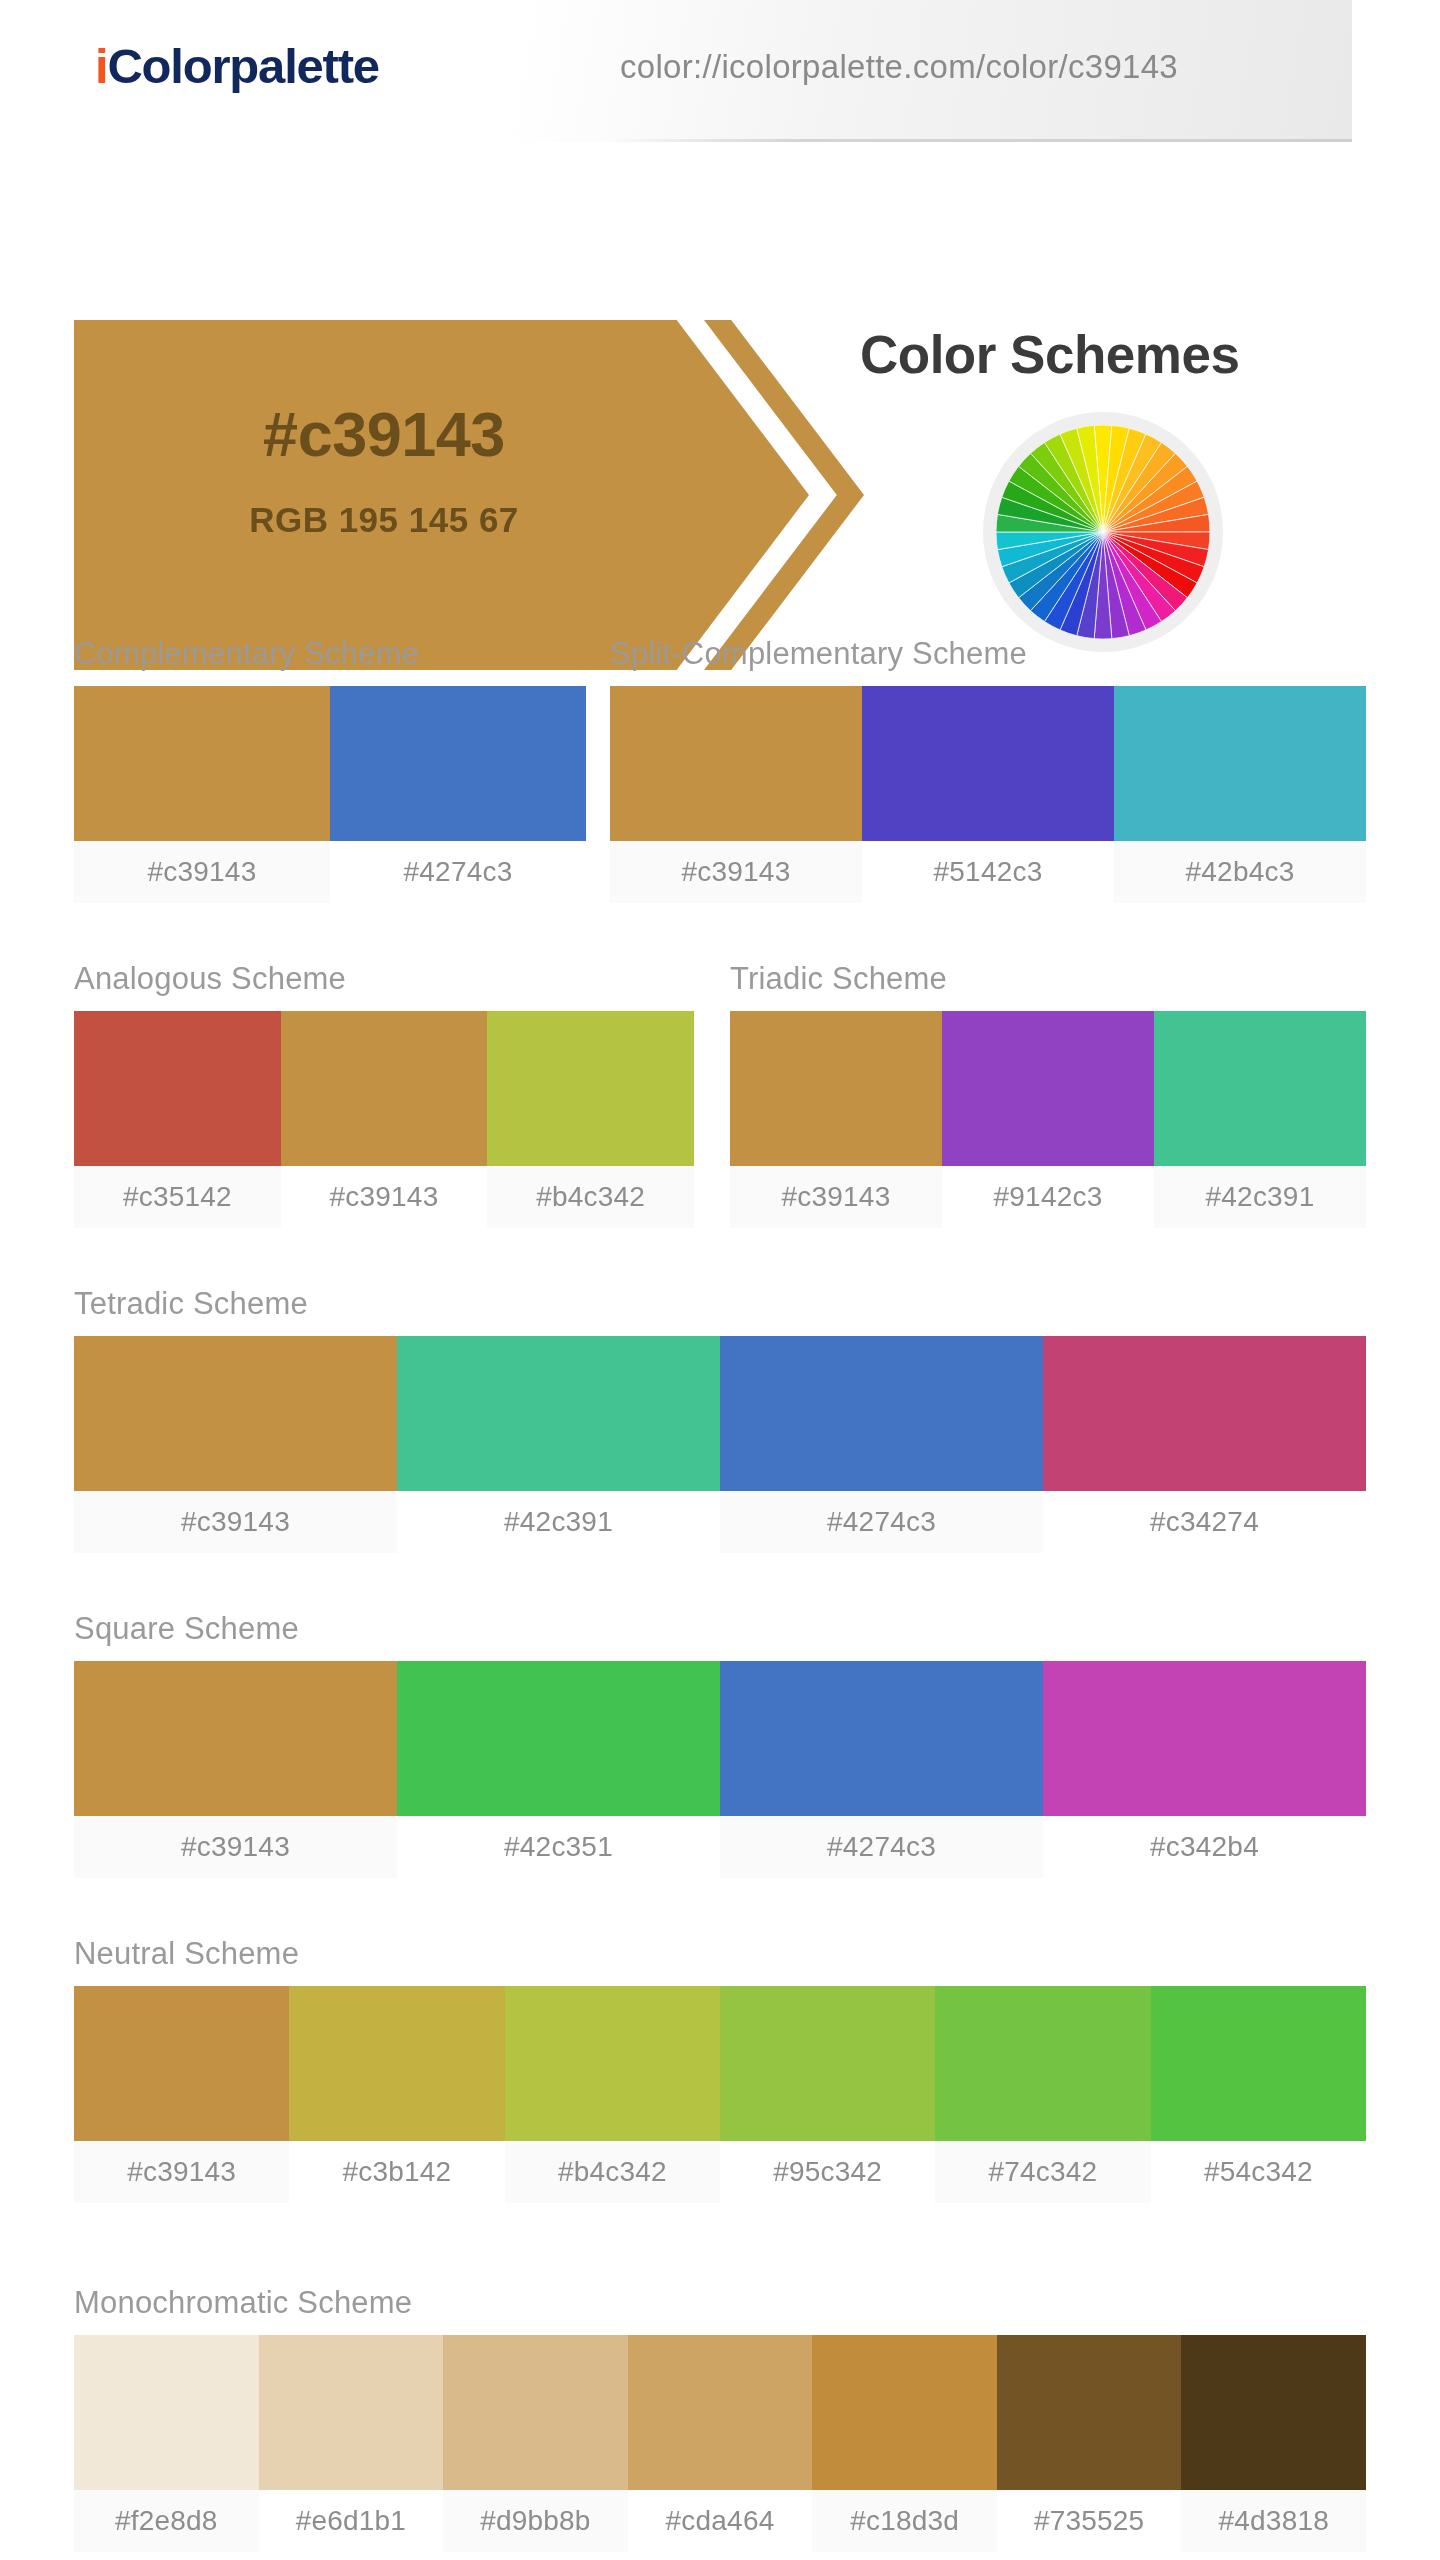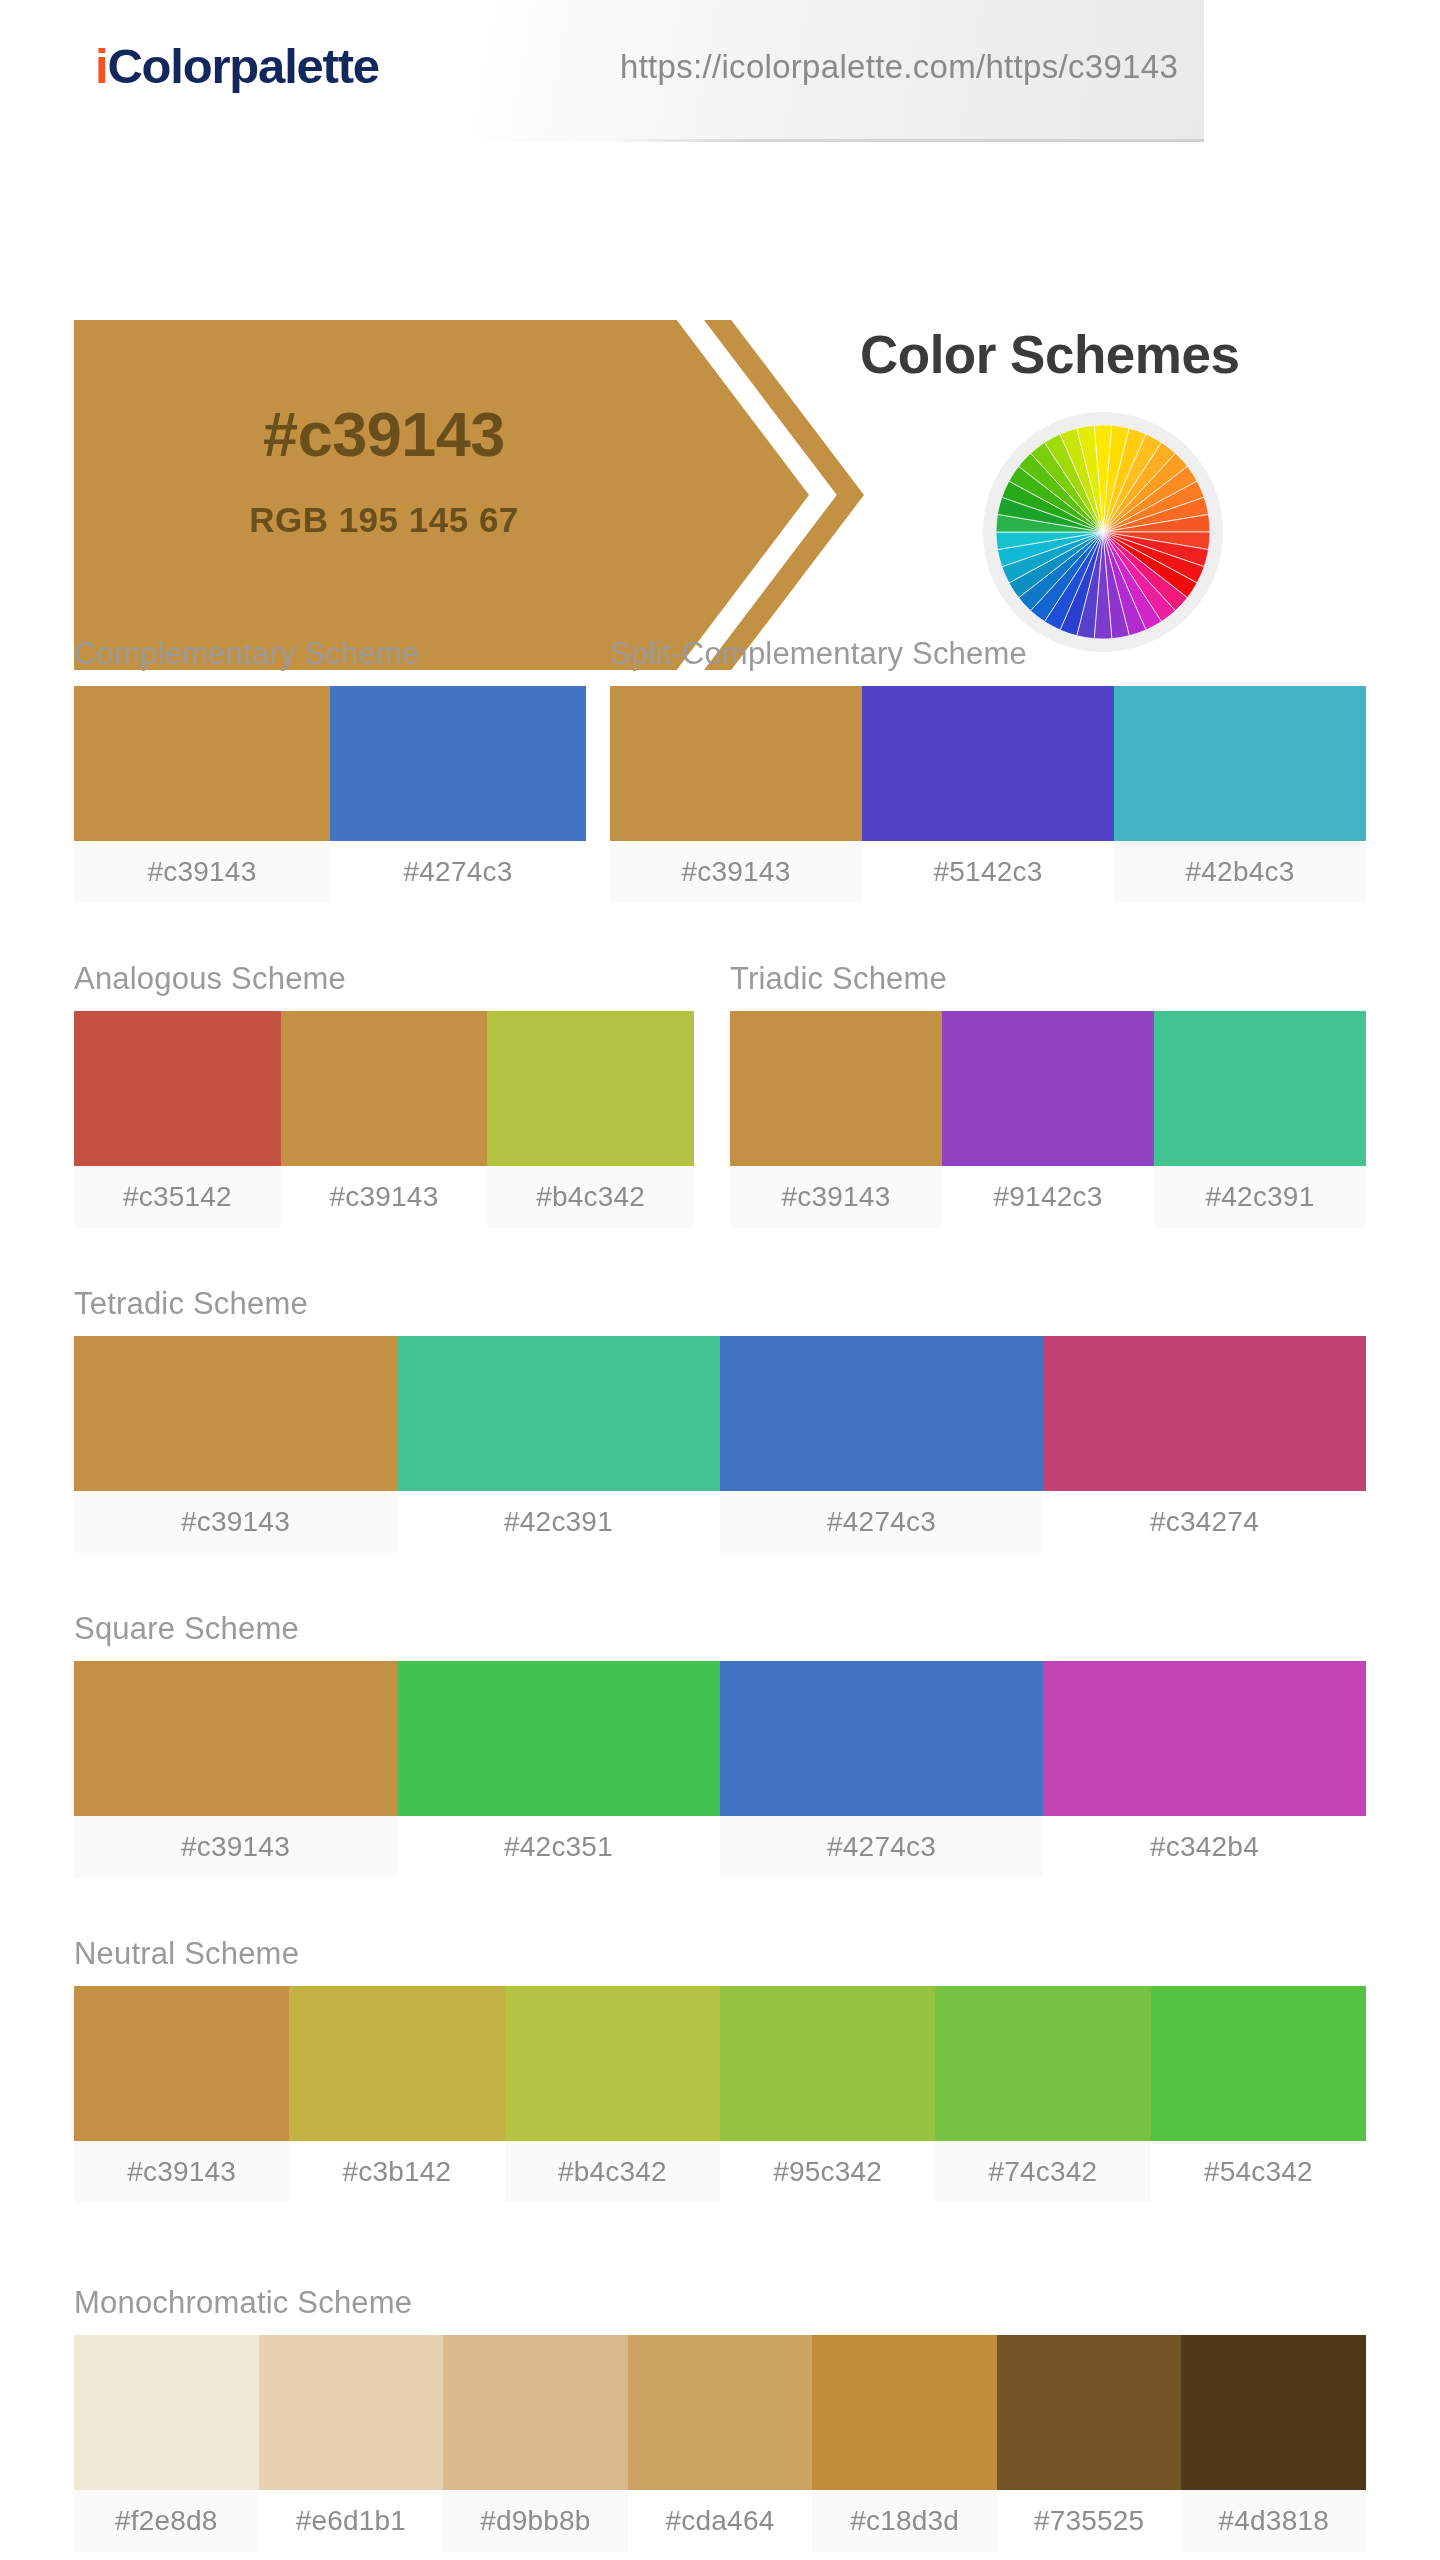--- a/index.html
+++ b/index.html
@@ -7,21 +7,21 @@
     width: 1440px;
     height: 2560px;
     background: #ffffff;
     font-family: "Liberation Sans", sans-serif;
     overflow: hidden;
   }
 
   
   .site-header {
     position: relative;
-    width: 1204px;
+    width: 1352px;
     height: 142px;
     background: linear-gradient(100deg, #ffffff 0%, #ffffff 38%, #f4f4f4 62%, #e9e9e9 100%);
     overflow: hidden;
   }
   .site-header::after {
     content: "";
     position: absolute;
     left: 610px; right: 0; bottom: 0;
     height: 3px;
     background: linear-gradient(90deg, rgba(255,255,255,0) 0%, #d5d5d5 25%, #cfcfcf 100%);
@@ -179,21 +179,21 @@
   .swatch:nth-child(odd) .swatch-label { background: #fafafa; }
   .swatch:nth-child(even) .swatch-label { background: #ffffff; }
 </style>
 </head>
 <body>
 
 <header class="site-header">
   <div class="brand">
     <span class="brand-i">i</span><span>Colorpalette</span>
   </div>
-  <div class="header-url">https://icolorpalette.com/https/c39143</div>
+  <div class="header-url">color://icolorpalette.com/color/c39143</div>
 </header>
 
 <section class="hero">
   <div class="hero-arrow-wrap">
     <div class="arrow-body"></div>
     <div class="arrow-chevron"></div>
     <div class="hero-hex">#c39143</div>
     <div class="hero-rgb">RGB 195 145 67</div>
   </div>
 

